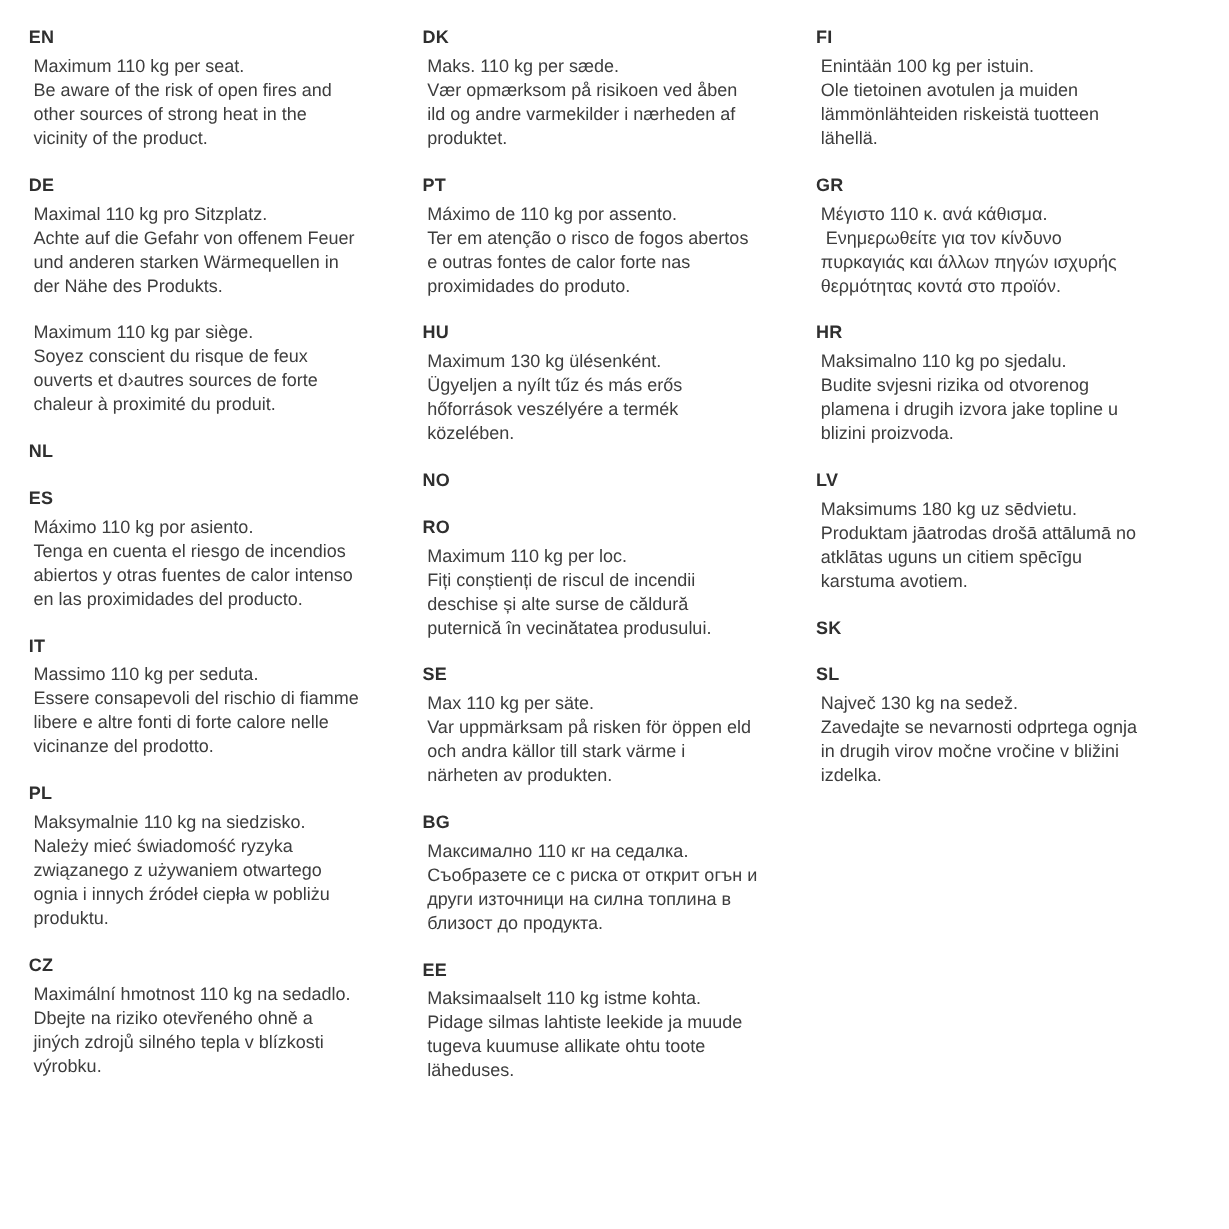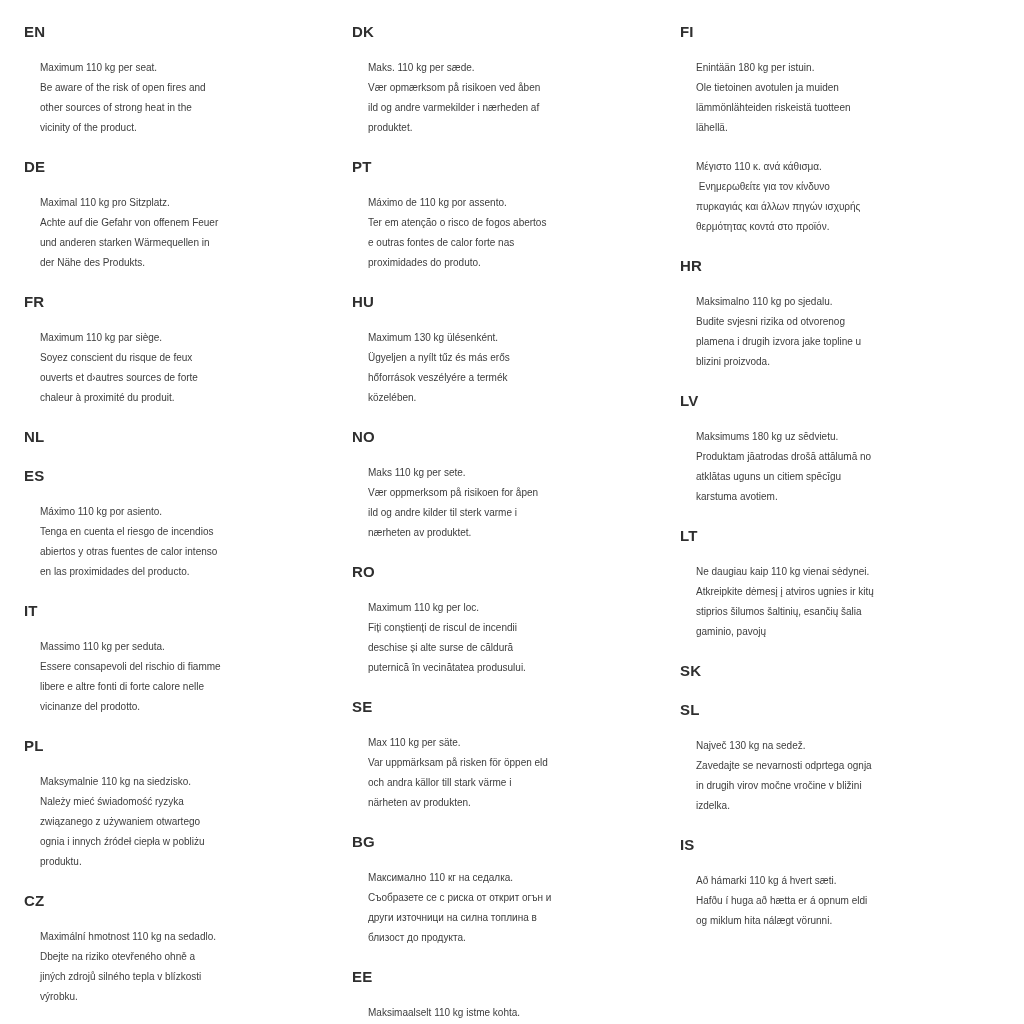--- a/index.html
+++ b/index.html
@@ -31,22 +31,22 @@
   }
   .lang {
     margin: 0;
     font-size: 15px;
     line-height: 20px;
     font-weight: bold;
     color: #2f2f2f;
     letter-spacing: 0.2px;
   }
   .txt {
-    margin: 16px;
-    font-size: 10px;
+    margin: 4px;
+    font-size: 15px;
     line-height: 20px;
     white-space: pre-wrap;
     color: #3d3d3d;
   }
 </style>
 </head>
 <body>
 
 <div class="page">
 
@@ -59,21 +59,20 @@
 vicinity of the product.</p>
     </section>
     <section class="block">
       <h2 class="lang">DE</h2>
       <p class="txt">Maximal 110 kg pro Sitzplatz.
 Achte auf die Gefahr von offenem Feuer
 und anderen starken Wärmequellen in
 der Nähe des Produkts.</p>
     </section>
     <section class="block">
-      <h2 class="lang">FR</h2>
       <p class="txt">Maximum 110 kg par siège.
 Soyez conscient du risque de feux
 ouverts et d›autres sources de forte
 chaleur à proximité du produit.</p>
     </section>
     <section class="block">
       <h2 class="lang">NL</h2>
     </section>
     <section class="block">
       <h2 class="lang">ES</h2>
@@ -123,24 +122,20 @@
     </section>
     <section class="block">
       <h2 class="lang">HU</h2>
       <p class="txt">Maximum 130 kg ülésenként.
 Ügyeljen a nyílt tűz és más erős
 hőforrások veszélyére a termék
 közelében.</p>
     </section>
     <section class="block">
       <h2 class="lang">NO</h2>
-      <p class="txt">Maks 110 kg per sete.
-Vær oppmerksom på risikoen for åpen
-ild og andre kilder til sterk varme i
-nærheten av produktet.</p>
     </section>
     <section class="block">
       <h2 class="lang">RO</h2>
       <p class="txt">Maximum 110 kg per loc.
 Fiți conștienți de riscul de incendii
 deschise și alte surse de căldură
 puternică în vecinătatea produsului.</p>
     </section>
     <section class="block">
       <h2 class="lang">SE</h2>
@@ -161,63 +156,51 @@
       <p class="txt">Maksimaalselt 110 kg istme kohta.
 Pidage silmas lahtiste leekide ja muude
 tugeva kuumuse allikate ohtu toote
 läheduses.</p>
     </section>
   </div>
 
   <div class="col">
     <section class="block">
       <h2 class="lang">FI</h2>
-      <p class="txt">Enintään 180 kg per istuin.
+      <p class="txt">Enintään 100 kg per istuin.
 Ole tietoinen avotulen ja muiden
 lämmönlähteiden riskeistä tuotteen
 lähellä.</p>
     </section>
     <section class="block">
+      <h2 class="lang">GR</h2>
       <p class="txt">Μέγιστο 110 κ. ανά κάθισμα.
  Ενημερωθείτε για τον κίνδυνο
 πυρκαγιάς και άλλων πηγών ισχυρής
 θερμότητας κοντά στο προϊόν.</p>
     </section>
     <section class="block">
       <h2 class="lang">HR</h2>
       <p class="txt">Maksimalno 110 kg po sjedalu.
 Budite svjesni rizika od otvorenog
 plamena i drugih izvora jake topline u
 blizini proizvoda.</p>
     </section>
     <section class="block">
       <h2 class="lang">LV</h2>
       <p class="txt">Maksimums 180 kg uz sēdvietu.
 Produktam jāatrodas drošā attālumā no
 atklātas uguns un citiem spēcīgu
 karstuma avotiem.</p>
     </section>
     <section class="block">
-      <h2 class="lang">LT</h2>
-      <p class="txt">Ne daugiau kaip 110 kg vienai sėdynei.
-Atkreipkite dėmesį į atviros ugnies ir kitų
-stiprios šilumos šaltinių, esančių šalia
-gaminio, pavojų</p>
-    </section>
-    <section class="block">
       <h2 class="lang">SK</h2>
     </section>
     <section class="block">
       <h2 class="lang">SL</h2>
       <p class="txt">Največ 130 kg na sedež.
 Zavedajte se nevarnosti odprtega ognja
 in drugih virov močne vročine v bližini
 izdelka.</p>
     </section>
-    <section class="block">
-      <h2 class="lang">IS</h2>
-      <p class="txt">Að hámarki 110 kg á hvert sæti.
-Hafðu í huga að hætta er á opnum eldi
-og miklum hita nálægt vörunni.</p>
-    </section>
   </div>
 
 </div>
 
 </body></html>

